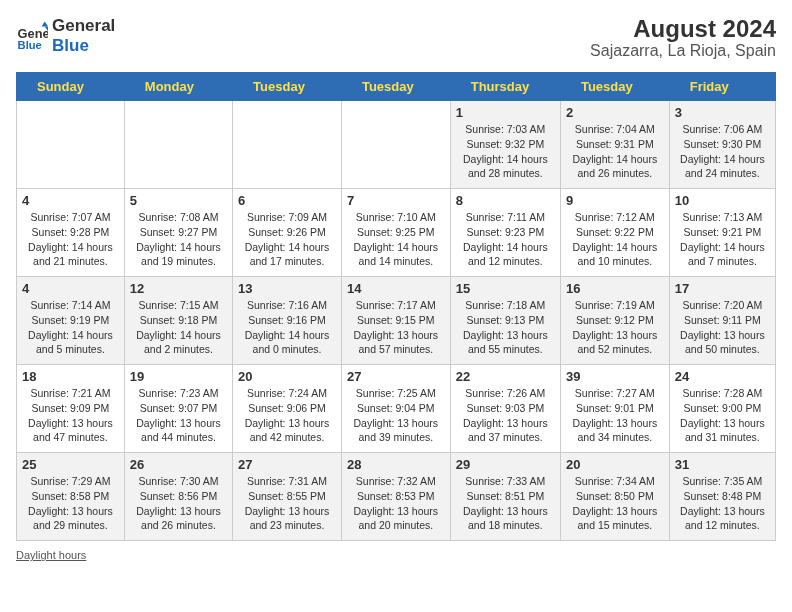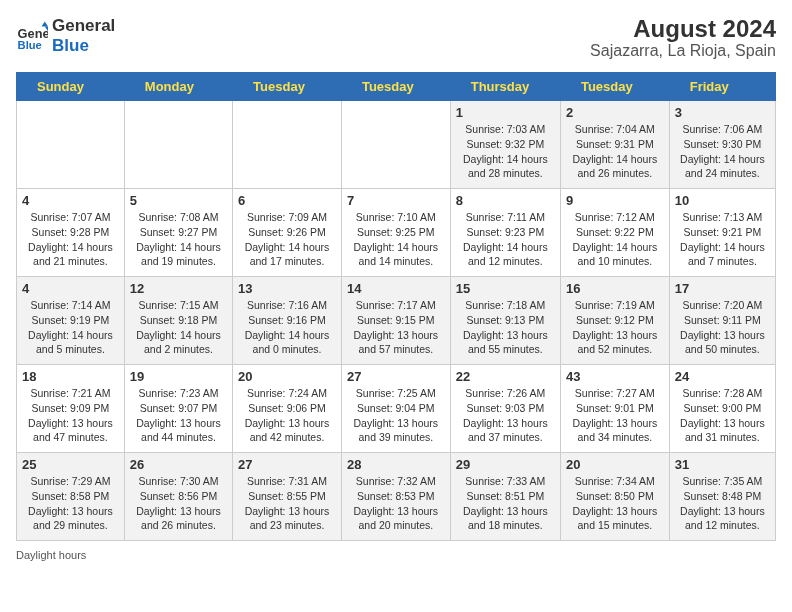--- a/index.html
+++ b/index.html
@@ -81,20 +81,21 @@
       text-align: center;
     }
     .empty {
       background: #fff !important;
     }
     .footer {
       margin-top: 8px;
       font-size: 11px;
       color: #555;
       text-align: left;
+      text-decoration: underline;
     }
   </style>
 </head>
 <body>
 
 <div class="header">
   <div class="logo">
     <svg class="logo-icon" viewBox="0 0 40 40">
       <text x="2" y="22" font-size="16" font-weight="bold" fill="#333">General</text>
       <text x="2" y="36" font-size="14" font-weight="bold" fill="#1a6abf">Blue</text>
@@ -218,21 +219,21 @@
         </td>
         <td>
           <span class="day-num">27</span>
           <div class="day-info">Sunrise: 7:25 AM<br>Sunset: 9:04 PM<br>Daylight: 13 hours<br>and 39 minutes.</div>
         </td>
         <td>
           <span class="day-num">22</span>
           <div class="day-info">Sunrise: 7:26 AM<br>Sunset: 9:03 PM<br>Daylight: 13 hours<br>and 37 minutes.</div>
         </td>
         <td>
-          <span class="day-num">43</span>
+          <span class="day-num">39</span>
           <div class="day-info">Sunrise: 7:27 AM<br>Sunset: 9:01 PM<br>Daylight: 13 hours<br>and 34 minutes.</div>
         </td>
         <td>
           <span class="day-num">24</span>
           <div class="day-info">Sunrise: 7:28 AM<br>Sunset: 9:00 PM<br>Daylight: 13 hours<br>and 31 minutes.</div>
         </td>
       </tr>
       <tr>
         <td>
           <span class="day-num">25</span>

